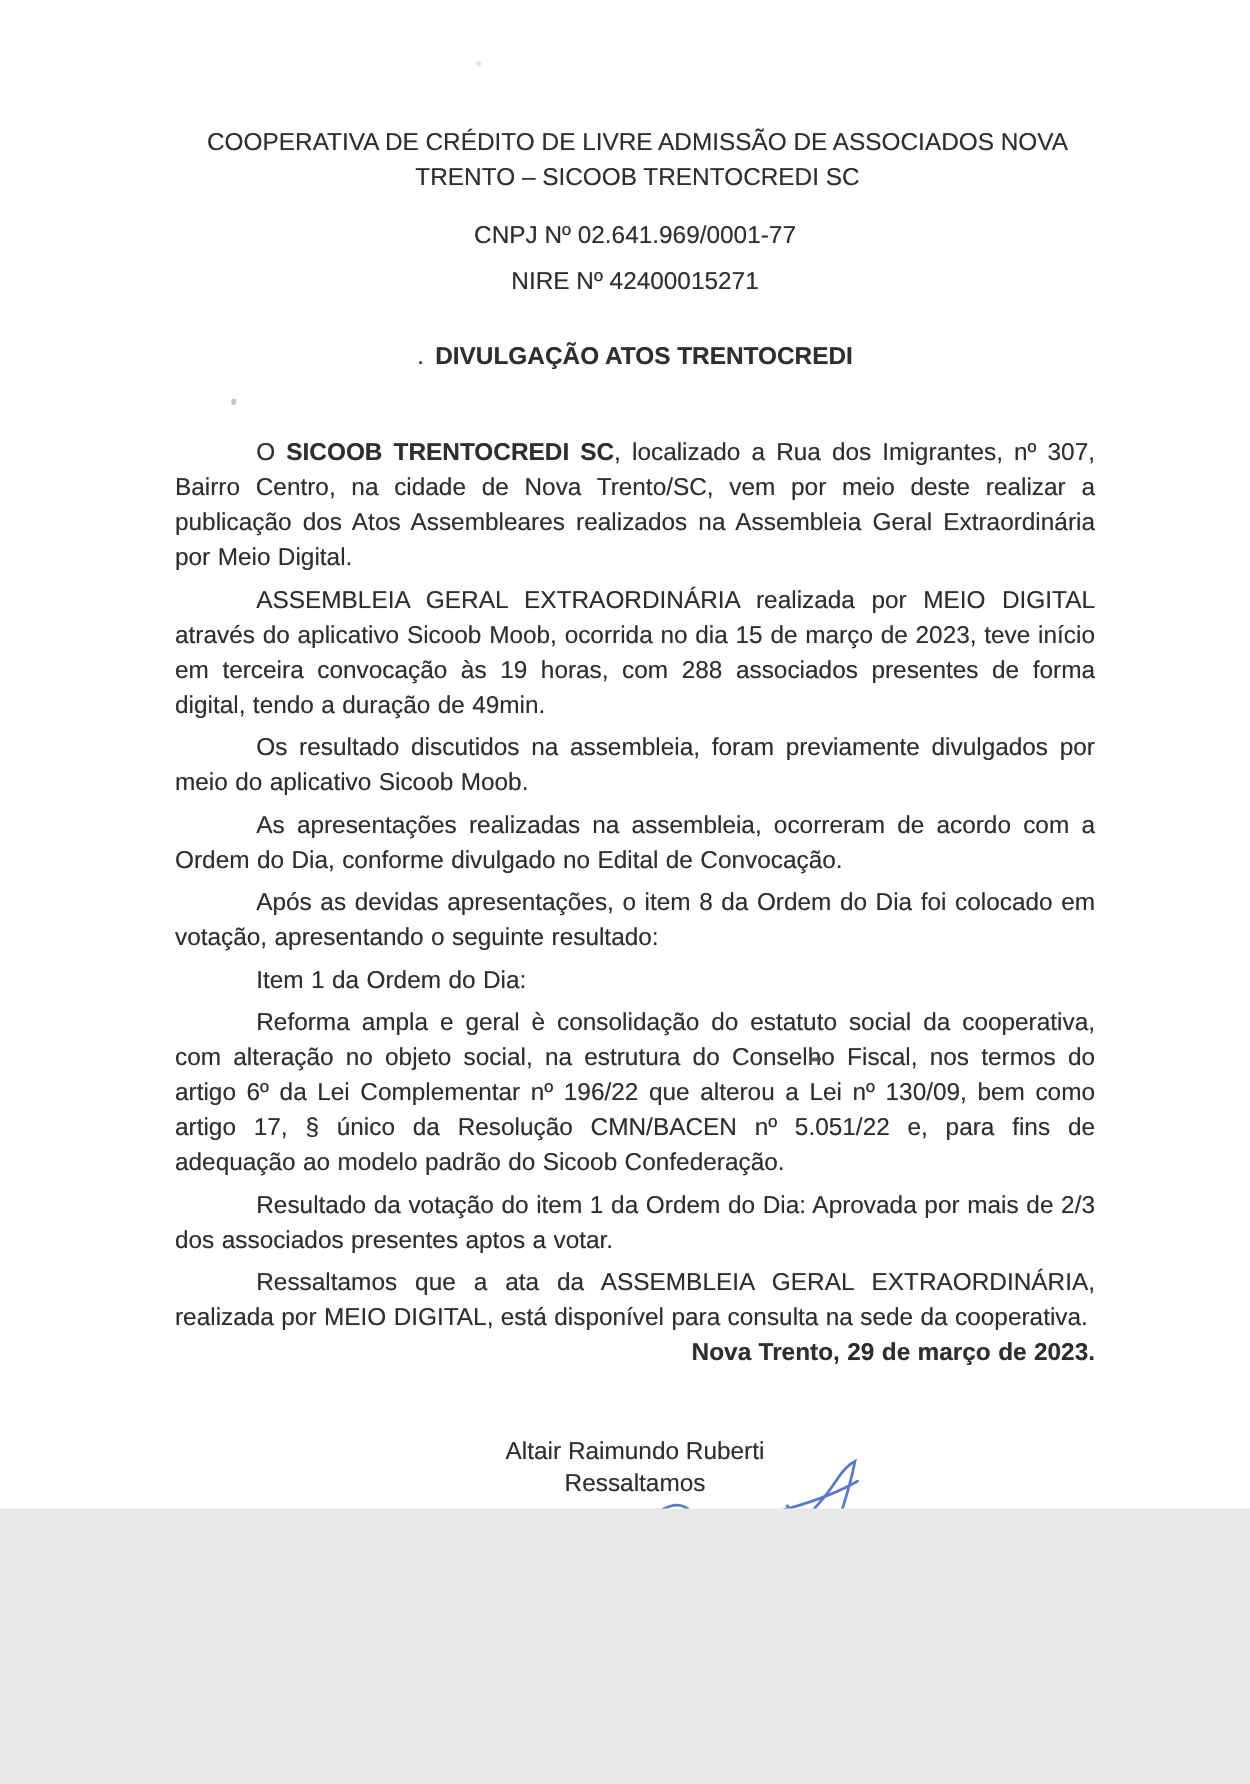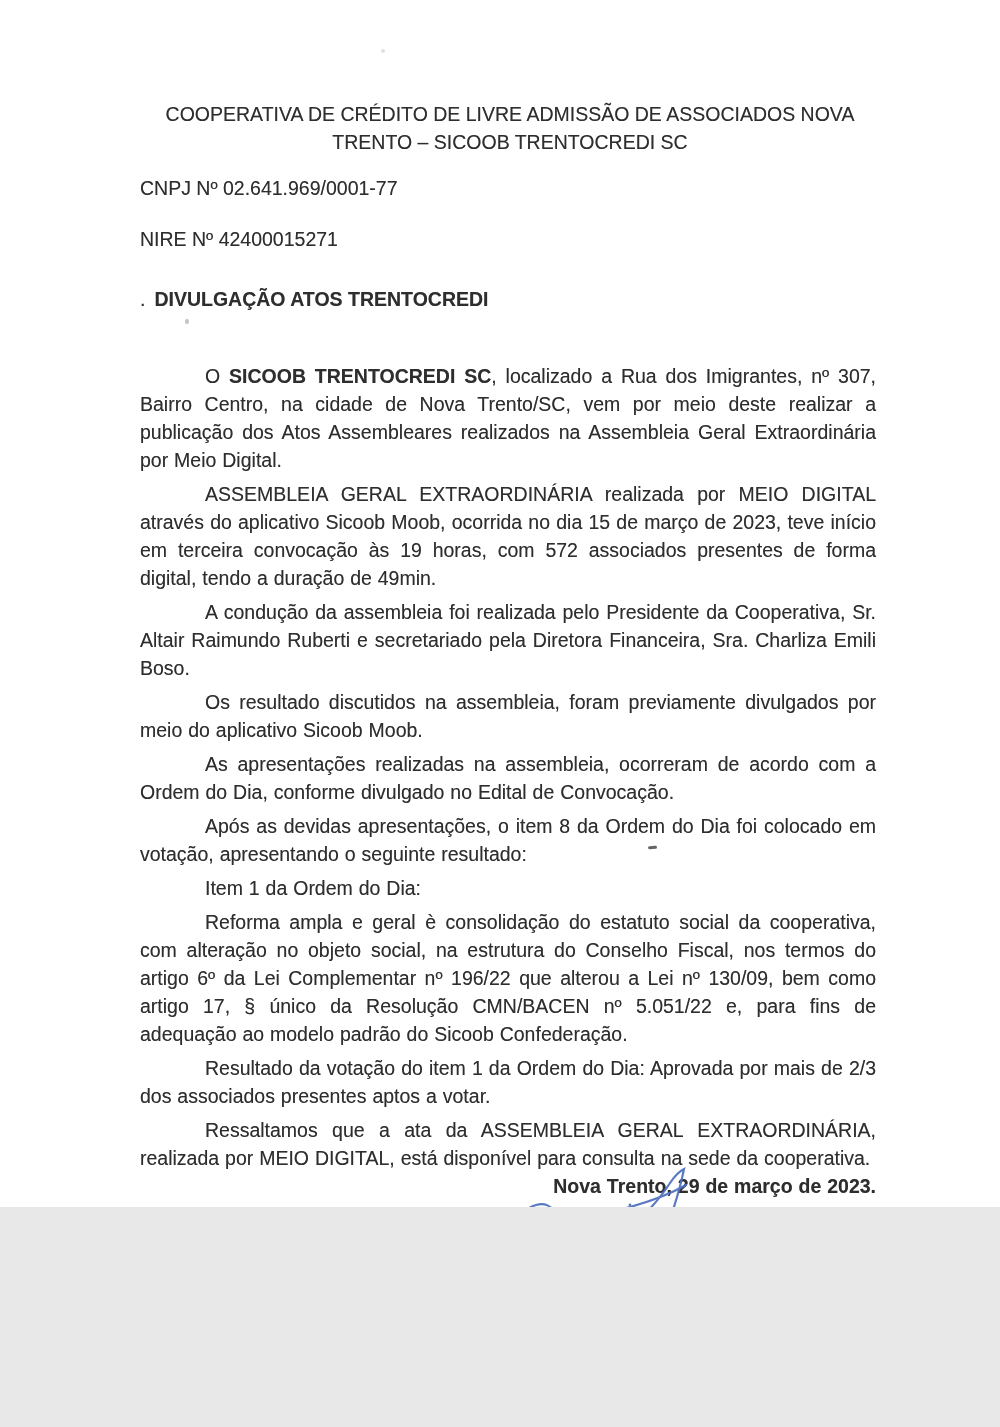--- a/index.html
+++ b/index.html
@@ -17,23 +17,23 @@
 
   .head{
     position:absolute;left:103px;top:101px;width:814px;
     text-align:center;
     font-size:19.5px;line-height:27.5px;
   }
   .doc{
     position:absolute;left:140px;top:101px;width:736px;
     font-size:19.5px;line-height:28px;
   }
-  .center{}
+  .center{text-align:center;}
   .cnpj{margin-top:73px;}
-  .nire{margin-top:23px;}
+  .nire{margin-top:9px;}
   .doc-title{margin-top:32px;font-weight:bold;}
   .title-mark{font-weight:normal;margin-right:9px;}
   .para{
     margin:6px 0 0 0;
     text-align:justify;
     text-indent:65px;
     word-spacing:.5px;
   }
   .p-intro{margin-top:49px;}
   .bold{font-weight:bold;}
@@ -74,35 +74,34 @@
   </div>
 
   <div class="doc">
     <div class="center cnpj">CNPJ Nº 02.641.969/0001-77</div>
     <div class="center nire">NIRE Nº 42400015271</div>
 
     <div class="center doc-title"><span class="title-mark">.</span><span>DIVULGAÇÃO ATOS TRENTOCREDI</span></div>
 
     <p class="para p-intro"><span>O </span><span class="bold">SICOOB TRENTOCREDI SC</span><span>, localizado a Rua dos Imigrantes, nº 307, Bairro Centro, na cidade de Nova Trento/SC, vem por meio deste realizar a publicação dos Atos Assembleares realizados na Assembleia Geral Extraordinária por Meio Digital.</span></p>
 
-    <p class="para">ASSEMBLEIA GERAL EXTRAORDINÁRIA realizada por MEIO DIGITAL através do aplicativo Sicoob Moob, ocorrida no dia 15 de março de 2023, teve início em terceira convocação às 19 horas, com 572 associados presentes de forma digital, tendo a duração de 49min.</p>
-    <p class="para">A condução da assembleia foi realizada pelo Presidente da Cooperativa, Sr. Altair Raimundo Ruberti e secretariado pela Diretora Financeira, Sra. Charliza Emili Boso.</p>
+    <p class="para">ASSEMBLEIA GERAL EXTRAORDINÁRIA realizada por MEIO DIGITAL através do aplicativo Sicoob Moob, ocorrida no dia 15 de março de 2023, teve início em terceira convocação às 19 horas, com 288 associados presentes de forma digital, tendo a duração de 49min.</p>
     <p class="para">Os resultado discutidos na assembleia, foram previamente divulgados por meio do aplicativo Sicoob Moob.</p>
     <p class="para">As apresentações realizadas na assembleia, ocorreram de acordo com a Ordem do Dia, conforme divulgado no Edital de Convocação.</p>
     <p class="para">Após as devidas apresentações, o item 8 da Ordem do Dia foi colocado em votação, apresentando o seguinte resultado:</p>
     <p class="para">Item 1 da Ordem do Dia:</p>
     <p class="para">Reforma ampla e geral è consolidação do estatuto social da cooperativa, com alteração no objeto social, na estrutura do Conselho Fiscal, nos termos do artigo 6º da Lei Complementar nº 196/22 que alterou a Lei nº 130/09, bem como artigo 17, § único da Resolução CMN/BACEN nº 5.051/22 e, para fins de adequação ao modelo padrão do Sicoob Confederação.</p>
     <p class="para">Resultado da votação do item 1 da Ordem do Dia: Aprovada por mais de 2/3 dos associados presentes aptos a votar.</p>
     <p class="para">Ressaltamos que a ata da ASSEMBLEIA GERAL EXTRAORDINÁRIA, realizada por MEIO DIGITAL, está disponível para consulta na sede da cooperativa.</p>
 
     <p class="para date-line">Nova Trento, 29 de março de 2023.</p>
 
     <div class="sig-block">
       <div>Altair Raimundo Ruberti</div>
-      <div>Resultado</div>
+      <div>Ressaltamos</div>
     </div>
   </div>
 
   <svg class="signature-svg" viewBox="0 0 430 150" aria-hidden="true">
     <g fill="none" stroke="#4e6fc0" stroke-width="2.2" stroke-linecap="round" opacity="0.92">
 
       <path d="M14,127 C80,112 190,82 300,52 C325,45 342,38 356,30"></path>
 
       <path d="M10,132 C40,124 70,114 96,104" stroke="#7e99d4" stroke-width="2"></path>
 

